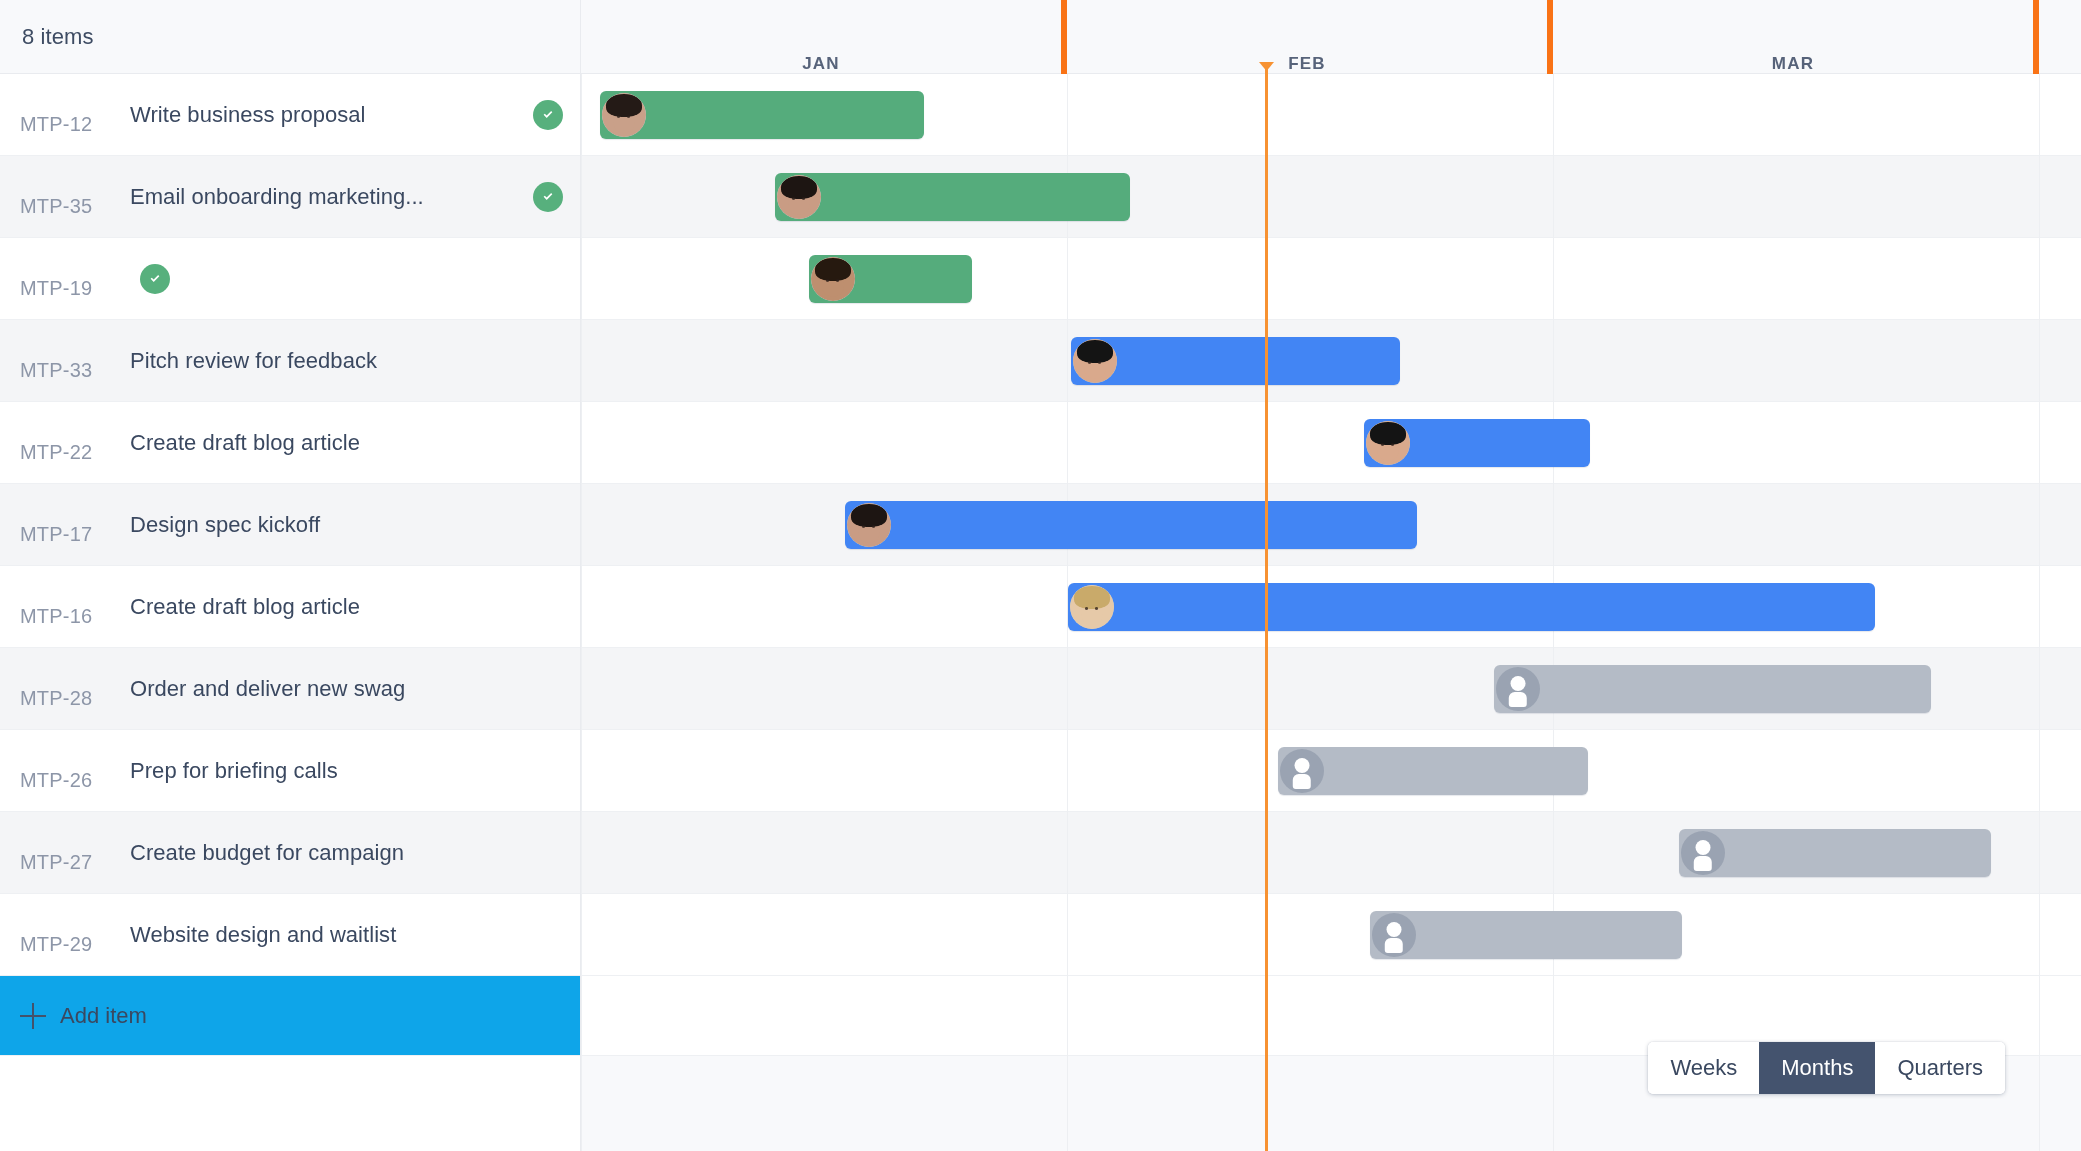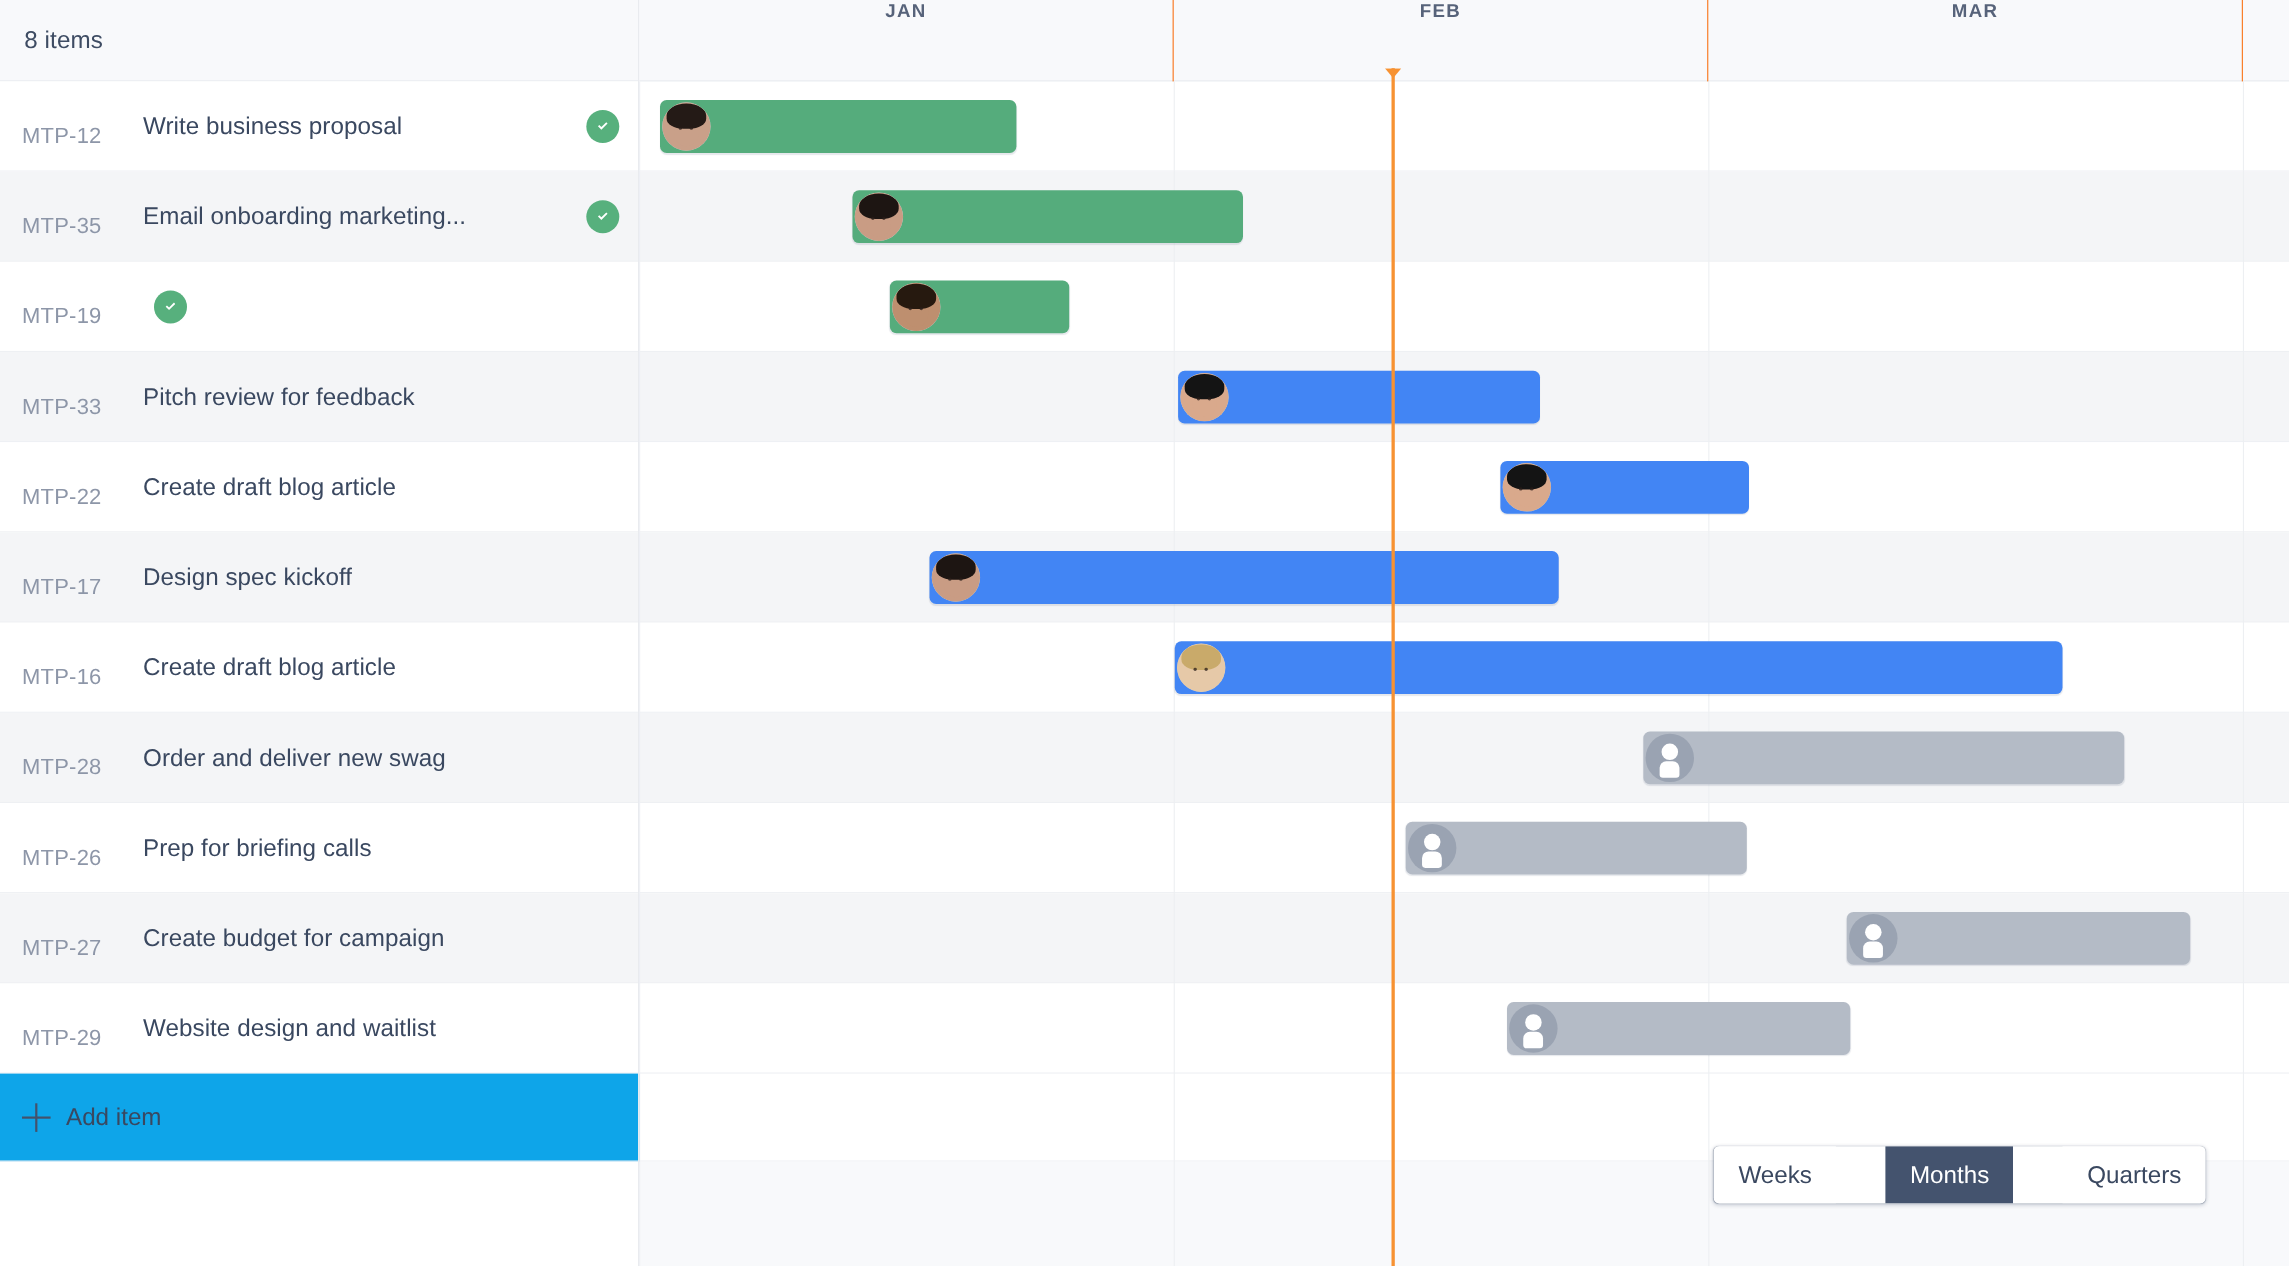--- a/index.html
+++ b/index.html
@@ -132,23 +132,23 @@
     left: 0; top: 0;
     width: 1500px; height: 74px;
     background: #F8F9FB;
     border-bottom: 1px solid #E9EBEF;
     display: flex;
     z-index: 3;
   }
   .month-cell {
     height: 74px;
     display: flex;
-    align-items: flex-start;
+    align-items: flex-end;
     justify-content: center;
-    border-right: 1px solid #f97316;
+    border-right: 6px solid #f97316;
   }
   .month-label {
     font-size: 17px;
     font-weight: bold;
     letter-spacing: 1.2px;
     color: #57637A;
   }
 
   
   .col-line {
@@ -264,21 +264,20 @@
   .zoom-toggle {
     position: absolute;
     right: 76px;
     top: 1042px;
     display: flex;
     background: #ffffff;
     border-radius: 5px;
     box-shadow: 0 1px 4px rgba(9,30,66,0.22), 0 0 1px rgba(9,30,66,0.28);
     overflow: hidden;
     z-index: 20;
-    gap: 45px;
   }
   .zoom-btn {
     padding: 13px 22px;
     font-size: 22px;
     color: #3A4860;
     background: #ffffff;
     cursor: pointer;
     border: none;
     font-family: "Liberation Sans", sans-serif;
     line-height: 1.2;

